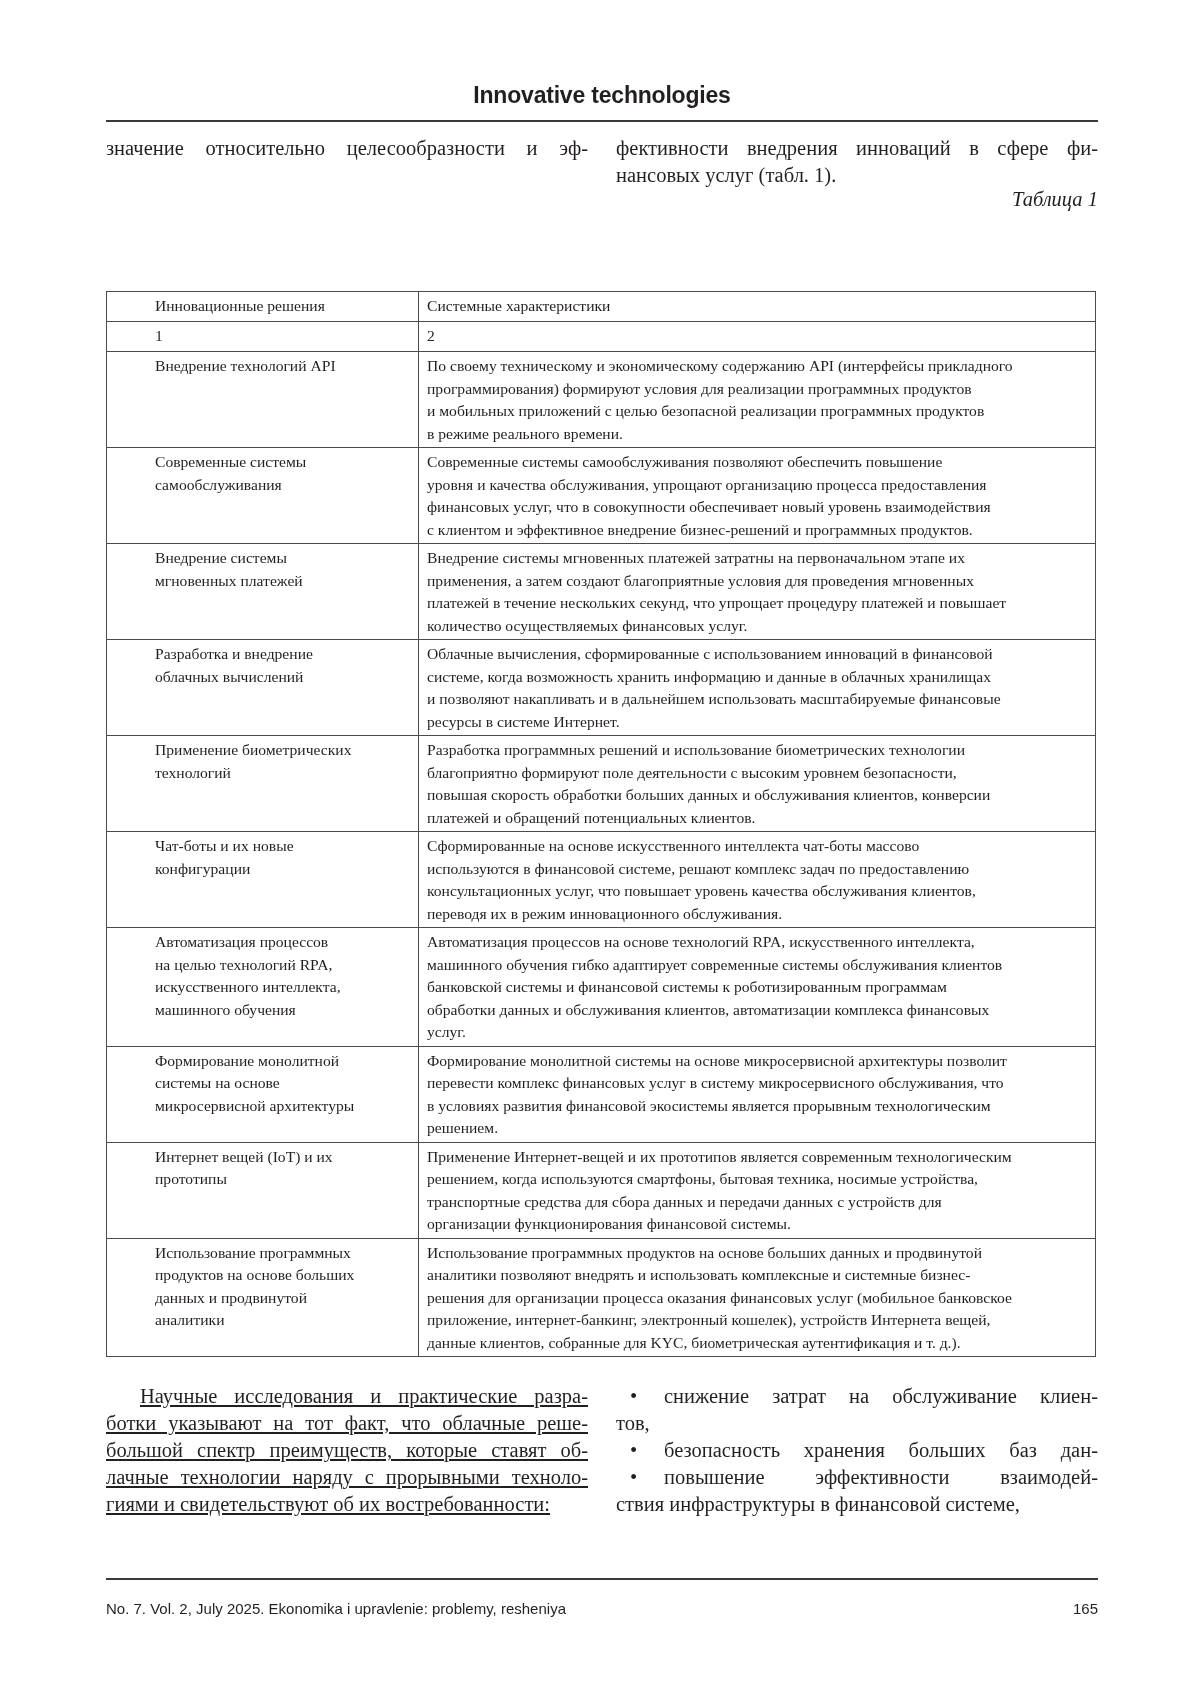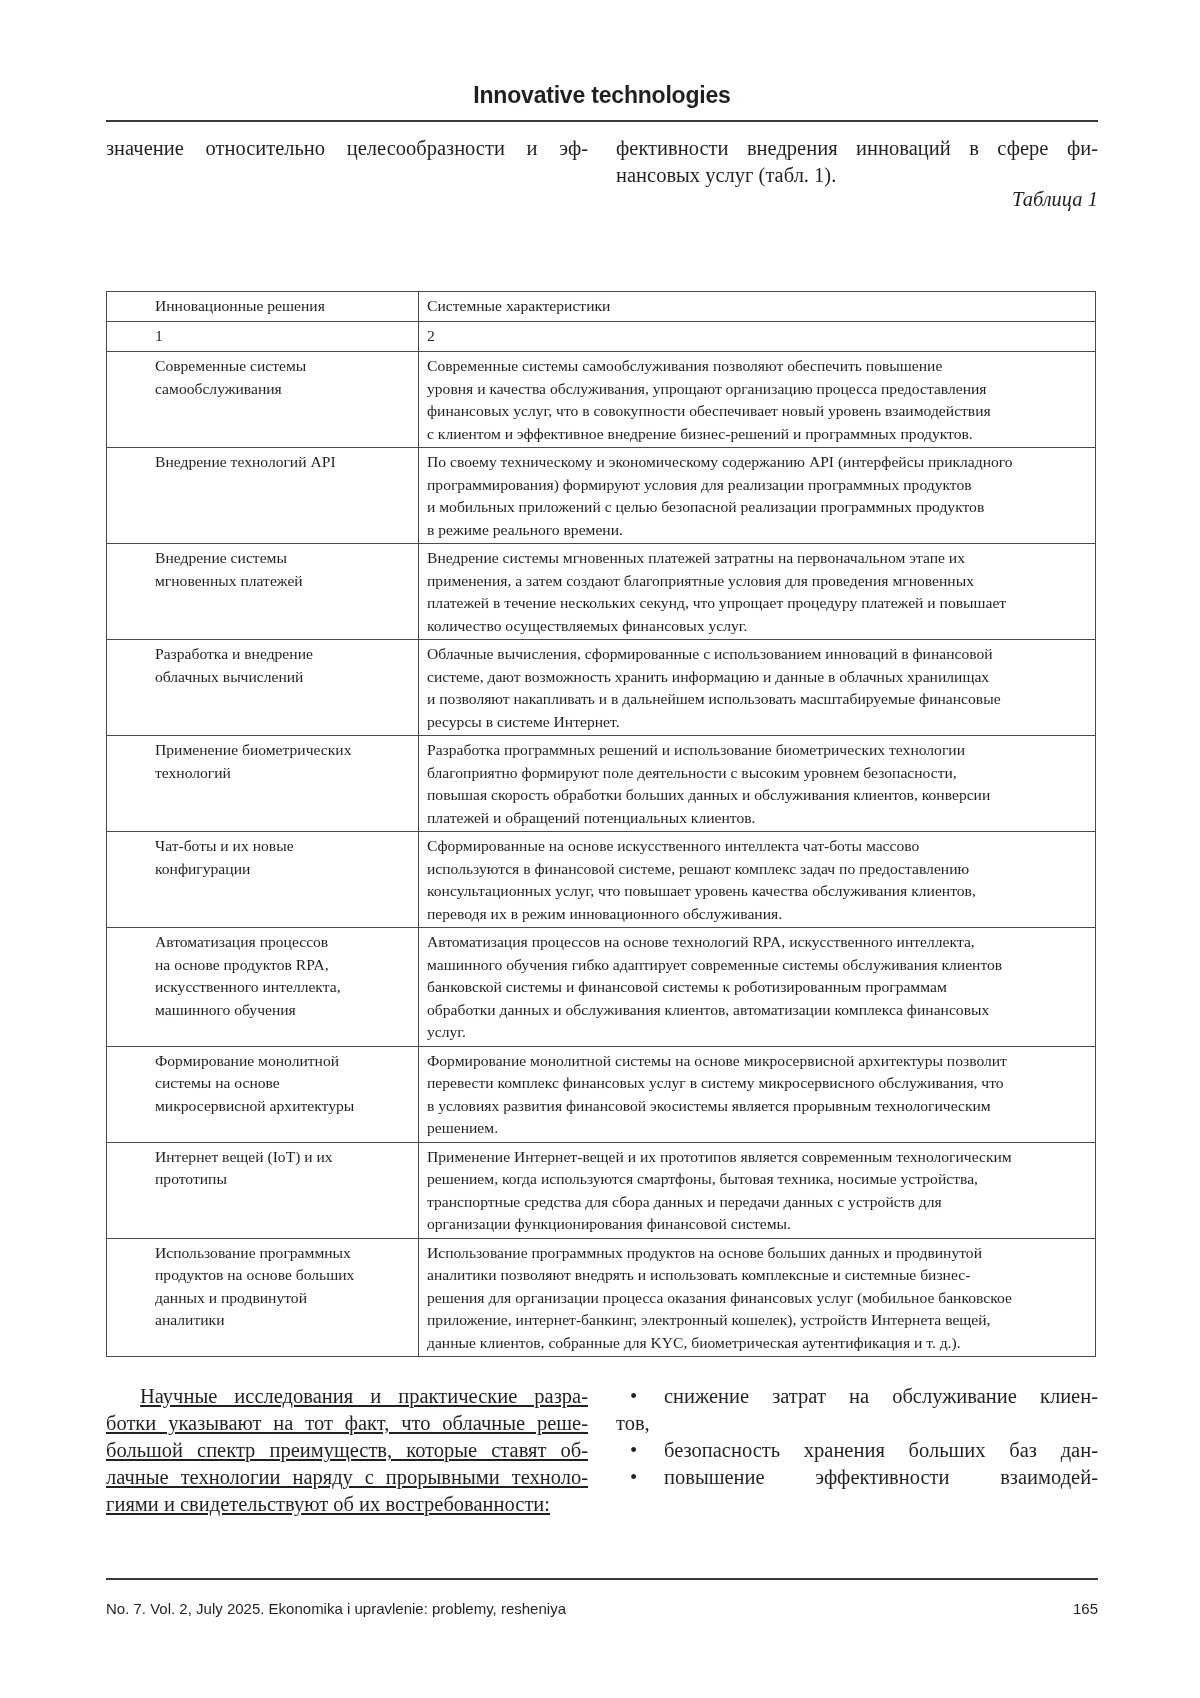--- a/index.html
+++ b/index.html
@@ -75,61 +75,61 @@
       <tr class="hdr">
         <td class="c1">Инновационные решения</td>
         <td>Системные характеристики</td>
       </tr>
       <tr class="hdr">
         <td class="c1">1</td>
         <td>2</td>
       </tr>
     <tr>
           <td class="c1">
+            <span class="cell-line">Внедрение технологий API</span>
+          </td>
+          <td>
+            <span class="cell-line">По своему техническому и экономическому содержанию API (интерфейсы прикладного</span>
+            <span class="cell-line">программирования) формируют условия для реализации программных продуктов</span>
+            <span class="cell-line">и мобильных приложений с целью безопасной реализации программных продуктов</span>
+            <span class="cell-line">в режиме реального времени.</span>
+          </td>
+        </tr>
+        <tr>
+          <td class="c1">
             <span class="cell-line">Современные системы</span>
             <span class="cell-line">самообслуживания</span>
           </td>
           <td>
             <span class="cell-line">Современные системы самообслуживания позволяют обеспечить повышение</span>
             <span class="cell-line">уровня и качества обслуживания, упрощают организацию процесса предоставления</span>
             <span class="cell-line">финансовых услуг, что в совокупности обеспечивает новый уровень взаимодействия</span>
             <span class="cell-line">с клиентом и эффективное внедрение бизнес-решений и программных продуктов.</span>
           </td>
         </tr>
         <tr>
           <td class="c1">
-            <span class="cell-line">Внедрение технологий API</span>
-          </td>
-          <td>
-            <span class="cell-line">По своему техническому и экономическому содержанию API (интерфейсы прикладного</span>
-            <span class="cell-line">программирования) формируют условия для реализации программных продуктов</span>
-            <span class="cell-line">и мобильных приложений с целью безопасной реализации программных продуктов</span>
-            <span class="cell-line">в режиме реального времени.</span>
-          </td>
-        </tr>
-        <tr>
-          <td class="c1">
             <span class="cell-line">Внедрение системы</span>
             <span class="cell-line">мгновенных платежей</span>
           </td>
           <td>
             <span class="cell-line">Внедрение системы мгновенных платежей затратны на первоначальном этапе их</span>
             <span class="cell-line">применения, а затем создают благоприятные условия для проведения мгновенных</span>
             <span class="cell-line">платежей в течение нескольких секунд, что упрощает процедуру платежей и повышает</span>
             <span class="cell-line">количество осуществляемых финансовых услуг.</span>
           </td>
         </tr>
         <tr>
           <td class="c1">
             <span class="cell-line">Разработка и внедрение</span>
             <span class="cell-line">облачных вычислений</span>
           </td>
           <td>
             <span class="cell-line">Облачные вычисления, сформированные с использованием инноваций в финансовой</span>
-            <span class="cell-line">системе, дают возможность хранить информацию и данные в облачных хранилищах</span>
+            <span class="cell-line">системе, когда возможность хранить информацию и данные в облачных хранилищах</span>
             <span class="cell-line">и позволяют накапливать и в дальнейшем использовать масштабируемые финансовые</span>
             <span class="cell-line">ресурсы в системе Интернет.</span>
           </td>
         </tr>
         <tr>
           <td class="c1">
             <span class="cell-line">Применение биометрических</span>
             <span class="cell-line">технологий</span>
           </td>
           <td>
@@ -147,21 +147,21 @@
           <td>
             <span class="cell-line">Сформированные на основе искусственного интеллекта чат-боты массово</span>
             <span class="cell-line">используются в финансовой системе, решают комплекс задач по предоставлению</span>
             <span class="cell-line">консультационных услуг, что повышает уровень качества обслуживания клиентов,</span>
             <span class="cell-line">переводя их в режим инновационного обслуживания.</span>
           </td>
         </tr>
         <tr>
           <td class="c1">
             <span class="cell-line">Автоматизация процессов</span>
-            <span class="cell-line">на основе продуктов RPA,</span>
+            <span class="cell-line">на целью технологий RPA,</span>
             <span class="cell-line">искусственного интеллекта,</span>
             <span class="cell-line">машинного обучения</span>
           </td>
           <td>
             <span class="cell-line">Автоматизация процессов на основе технологий RPA, искусственного интеллекта,</span>
             <span class="cell-line">машинного обучения гибко адаптирует современные системы обслуживания клиентов</span>
             <span class="cell-line">банковской системы и финансовой системы к роботизированным программам</span>
             <span class="cell-line">обработки данных и обслуживания клиентов, автоматизации комплекса финансовых</span>
             <span class="cell-line">услуг.</span>
           </td>
@@ -219,20 +219,21 @@
   <div class="col-right body-text" id="after-right" style="top:1383px;">
       <div>
         <span class="body-line" style="text-align-last: justify;"><span class="bullet">•</span><span>снижение затрат на обслуживание клиен-</span></span>
         <span class="body-line last">тов,</span>
       </div>
       <div>
         <span class="body-line" style="text-align-last: justify;"><span class="bullet">•</span><span>безопасность хранения больших баз дан-</span></span>
       </div>
       <div>
         <span class="body-line" style="text-align-last: justify;"><span class="bullet">•</span><span>повышение эффективности взаимодей-</span></span>
+        <span class="body-line last">ствия инфраструктуры в финансовой системе,</span>
       </div>
     </div>
 
   <div class="foot-rule"></div>
   <div class="footer">
     <span>No. 7. Vol. 2, July 2025. Ekonomika i upravlenie: problemy, resheniya</span>
     <span>165</span>
   </div>
 </div>
 

